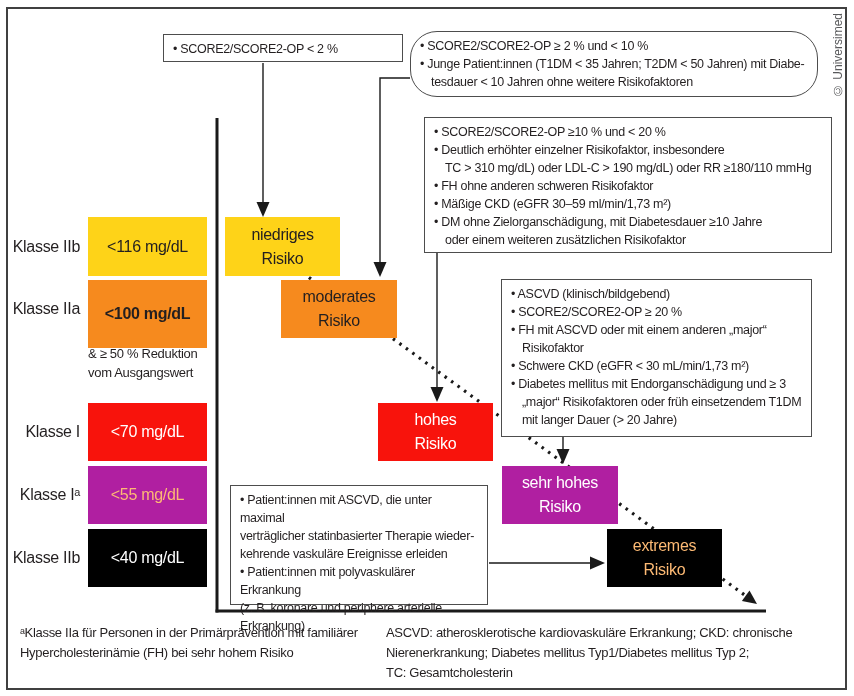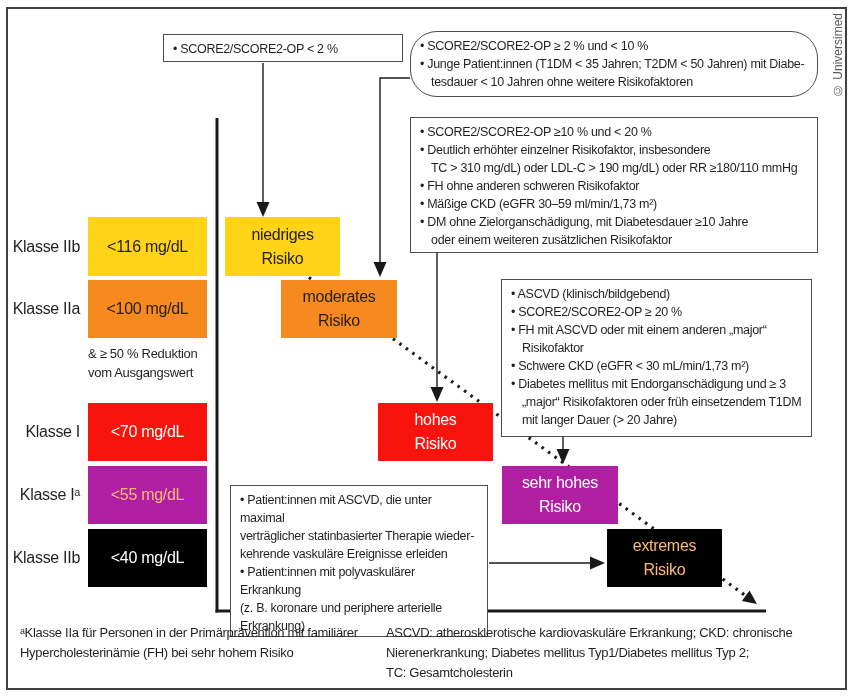--- a/index.html
+++ b/index.html
@@ -93,55 +93,55 @@
   <div class="cbox" style="left:163px; top:34px; width:240px; height:28px;">
     <div class="bullet">• SCORE2/SCORE2-OP &lt; 2 %</div>
   </div>
 
   <div class="cbox" style="left:410px; top:31px; width:408px; height:66px;border-radius:27px;">
     <div class="bullet">• SCORE2/SCORE2-OP ≥ 2 % und &lt; 10 %</div>
     <div class="bullet">• Junge Patient:innen (T1DM &lt; 35 Jahren; T2DM &lt; 50 Jahren) mit Diabe-
 tesdauer &lt; 10 Jahren ohne weitere Risikofaktoren</div>
   </div>
 
-  <div class="cbox" style="left:410px; top:117px; width:408px; height:136px;">
+  <div class="cbox" style="left:424px; top:117px; width:408px; height:136px;">
     <div class="bullet">• SCORE2/SCORE2-OP ≥10 % und &lt; 20 %</div>
     <div class="bullet">• Deutlich erhöhter einzelner Risikofaktor, insbesondere
 TC &gt; 310 mg/dL) oder LDL-C &gt; 190 mg/dL) oder RR ≥180/110 mmHg</div>
     <div class="bullet">• FH ohne anderen schweren Risikofaktor</div>
     <div class="bullet">• Mäßige CKD (eGFR 30–59 ml/min/1,73 m²)</div>
     <div class="bullet">• DM ohne Zielorganschädigung, mit Diabetesdauer ≥10 Jahre
 oder einem weiteren zusätzlichen Risikofaktor</div>
   </div>
 
   <div class="cbox" style="left:501px; top:279px; width:311px; height:158px;">
     <div class="bullet">• ASCVD (klinisch/bildgebend)</div>
     <div class="bullet">• SCORE2/SCORE2-OP ≥ 20 %</div>
     <div class="bullet">• FH mit ASCVD oder mit einem anderen „major“
 Risikofaktor</div>
     <div class="bullet">• Schwere CKD (eGFR &lt; 30 mL/min/1,73 m²)</div>
     <div class="bullet">• Diabetes mellitus mit Endorganschädigung und ≥ 3
 „major“ Risikofaktoren oder früh einsetzendem T1DM
 mit langer Dauer (&gt; 20 Jahre)</div>
   </div>
 
-  <div class="cbox no-hang" style="left:230px; top:485px; width:258px; height:152px;">
+  <div class="cbox no-hang" style="left:230px; top:485px; width:258px; height:120px;">
     <div class="bullet">• Patient:innen mit ASCVD, die unter maximal
 verträglicher statinbasierter Therapie wieder-
 kehrende vaskuläre Ereignisse erleiden</div>
     <div class="bullet">• Patient:innen mit polyvaskulärer Erkrankung
 (z. B. koronare und periphere arterielle
 Erkrankung)</div>
   </div>
 
   <div class="classlabel" style="top:217px; height:59px;">Klasse IIb</div>
   <div class="valuebox" style="top: 217px; height: 59px; background-color: rgb(254, 211, 24); color: rgb(35, 31, 32);">&lt;116 mg/dL</div>
 
   <div class="classlabel" style="top:280px; height:58px;">Klasse IIa</div>
-  <div class="valuebox" style="top: 280px; height: 58px; background-color: rgb(246, 138, 30); color: rgb(35, 31, 32);">&lt;100 mg/dL</div>
+  <div class="valuebox" style="top: 280px; height: 68px; background-color: rgb(246, 138, 30); color: rgb(35, 31, 32); font-weight: bold;">&lt;100 mg/dL</div>
 
   <div class="note" style="left:88px; top:344px; width:140px;">&amp; ≥ 50 % Reduktion
 vom Ausgangswert</div>
 
   <div class="classlabel" style="top:403px; height:58px;">Klasse I</div>
   <div class="valuebox" style="top: 403px; height: 58px; background-color: rgb(248, 19, 12); color: rgb(255, 255, 255);">&lt;70 mg/dL</div>
 
   <div class="classlabel" style="top:466px; height:58px;">Klasse Iᵃ</div>
   <div class="valuebox" style="top: 466px; height: 58px; background-color: rgb(176, 31, 161); color: #fdba74;">&lt;55 mg/dL</div>
 

